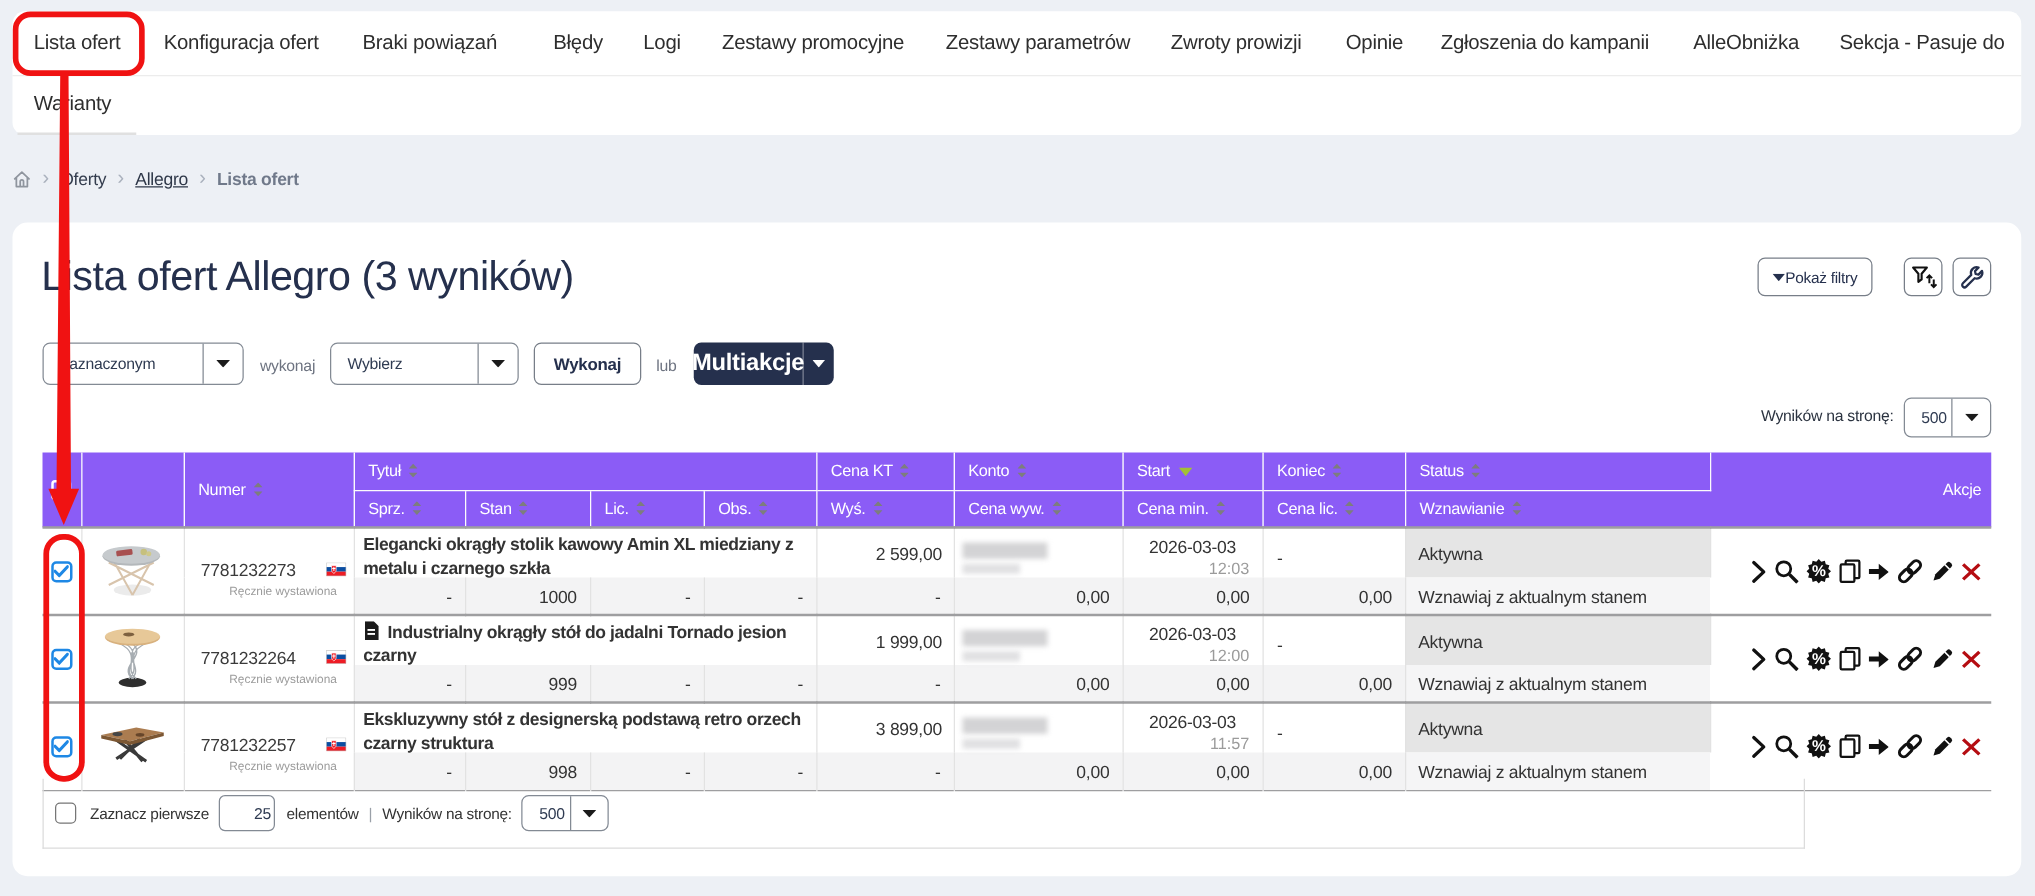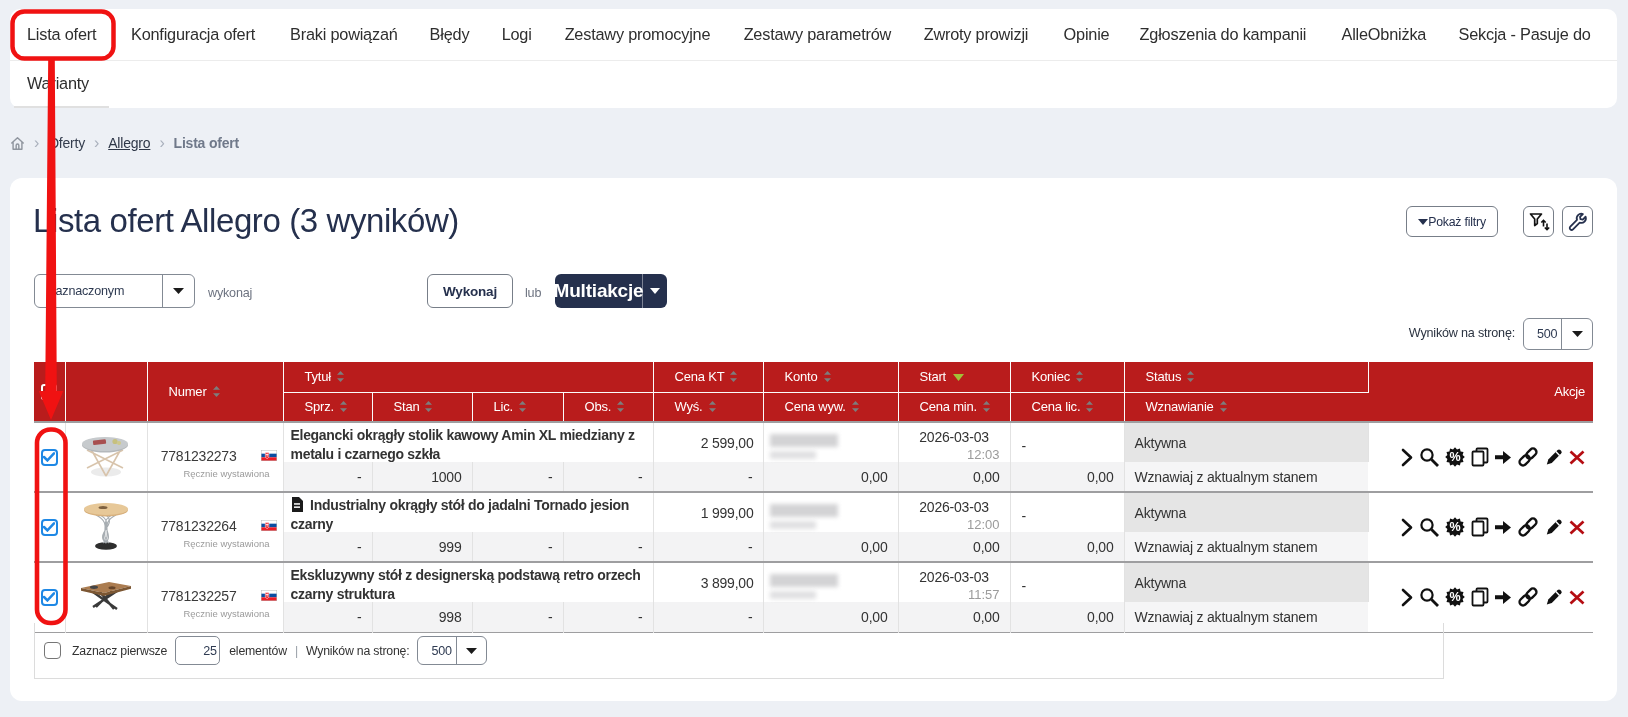--- a/index.html
+++ b/index.html
@@ -32,21 +32,21 @@
 #sel1{left:24px;top:96px;width:161px;height:34px}
 #sel2{left:254px;top:96px;width:151px;height:34px}
 #btnwyk{left:417px;top:96px;width:86px;height:34px;font-size:13.5px;font-weight:bold;border-width:1.3px}
 #multi{position:absolute;left:545px;top:96px;width:112px;height:34px;background:#25304d;border-radius:6px;display:flex;color:#fff}
 #multi .m1{width:87px;display:flex;align-items:center;justify-content:center;font-size:19px;font-weight:bold}
 #multi .m2{flex:1;border-left:1px solid rgba(255,255,255,.4);display:flex;align-items:center;justify-content:center}
 #wyn1{position:absolute;right:102px;top:148px;font-size:12.6px;color:#2b3340}
 #sel500{left:1513px;top:140px;width:70px;height:32px}
 
 #tbl{position:absolute;left:24px;top:184px;border-collapse:collapse;table-layout:fixed;width:1559px}
-#tbl th{background:#b91c1c;color:#fff;font-weight:normal;font-size:13px;text-align:left;padding:0 0 0 21px;border-right:1px solid #fcfcfc;border-bottom:1px solid #fcfcfc}
+#tbl th{background:#8b5cf6;color:#fff;font-weight:normal;font-size:13px;text-align:left;padding:0 0 0 11px;border-right:1px solid #fcfcfc;border-bottom:1px solid #fcfcfc}
 #tbl tr.h1{height:30px}
 #tbl tr.h2{height:30px}
 #tbl th.akc{text-align:right;padding-right:8px;border-right:none;font-size:13px}
 #tbl td{font-size:14px;color:#333;border-right:1px solid #e2e2e2;padding:0;vertical-align:middle}
 #tbl td:last-child,#tbl th:last-child{border-right:none}
 #tbl tr.main{height:37px}
 #tbl tr.sub{height:30px}
 #tbl tr.sub td{background:#f3f3f4;text-align:right;padding-right:10px}
 #tbl tr.sub{border-bottom:2px solid #9e9ea0}
 #tbl tr.h2{border-bottom:2px solid #9e9ea0}
@@ -76,21 +76,21 @@
 #anno{position:absolute;left:0;top:0;z-index:50;pointer-events:none}
 </style>
 </head>
 <body>
 
 <div id="nav" class="abs">
   <div id="navrow1">
       <span style="margin-left:0px">Lista ofert</span>
       <span style="margin-left:34.7px">Konfiguracja ofert</span>
       <span style="margin-left:35px">Braki powiązań</span>
-      <span style="margin-left:32px">Błędy</span>
+      <span style="margin-left:45px">Błędy</span>
       <span style="margin-left:32.3px">Logi</span>
       <span style="margin-left:33px">Zestawy promocyjne</span>
       <span style="margin-left:33.3px">Zestawy parametrów</span>
       <span style="margin-left:32.5px">Zwroty prowizji</span>
       <span style="margin-left:35.3px">Opinie</span>
       <span style="margin-left:30.1px">Zgłoszenia do kampanii</span>
       <span style="margin-left:35.3px">AlleObniżka</span>
       <span style="margin-left:32.3px">Sekcja - Pasuje do</span>
     </div>
   <div id="navdiv"></div>
@@ -134,20 +134,28 @@
     </div>
   <div class="sel" id="sel1">
       <span class="lbl">Zaznaczonym</span>
       <span class="car">
         <svg width="11" height="6" viewBox="0 0 11 6">
           <path d="M0 0h11L5.5 6z" fill="#1b1b1b"></path>
         </svg>
       </span>
     </div>
   <span class="grey" style="left:198px;top:108px">wykonaj</span>
+  <div class="sel" id="sel2">
+      <span class="lbl">Wybierz</span>
+      <span class="car">
+        <svg width="11" height="6" viewBox="0 0 11 6">
+          <path d="M0 0h11L5.5 6z" fill="#1b1b1b"></path>
+        </svg>
+      </span>
+    </div>
   <div class="btn" id="btnwyk">Wykonaj</div>
   <span class="grey" style="left:515px;top:108px">lub</span>
   <div id="multi">
       <span class="m1">Multiakcje</span>
       <span class="m2">
         <svg width="10" height="6" viewBox="0 0 10 6">
           <path d="M0 0h10L5 6z" fill="#fff"></path>
         </svg>
       </span>
     </div>

